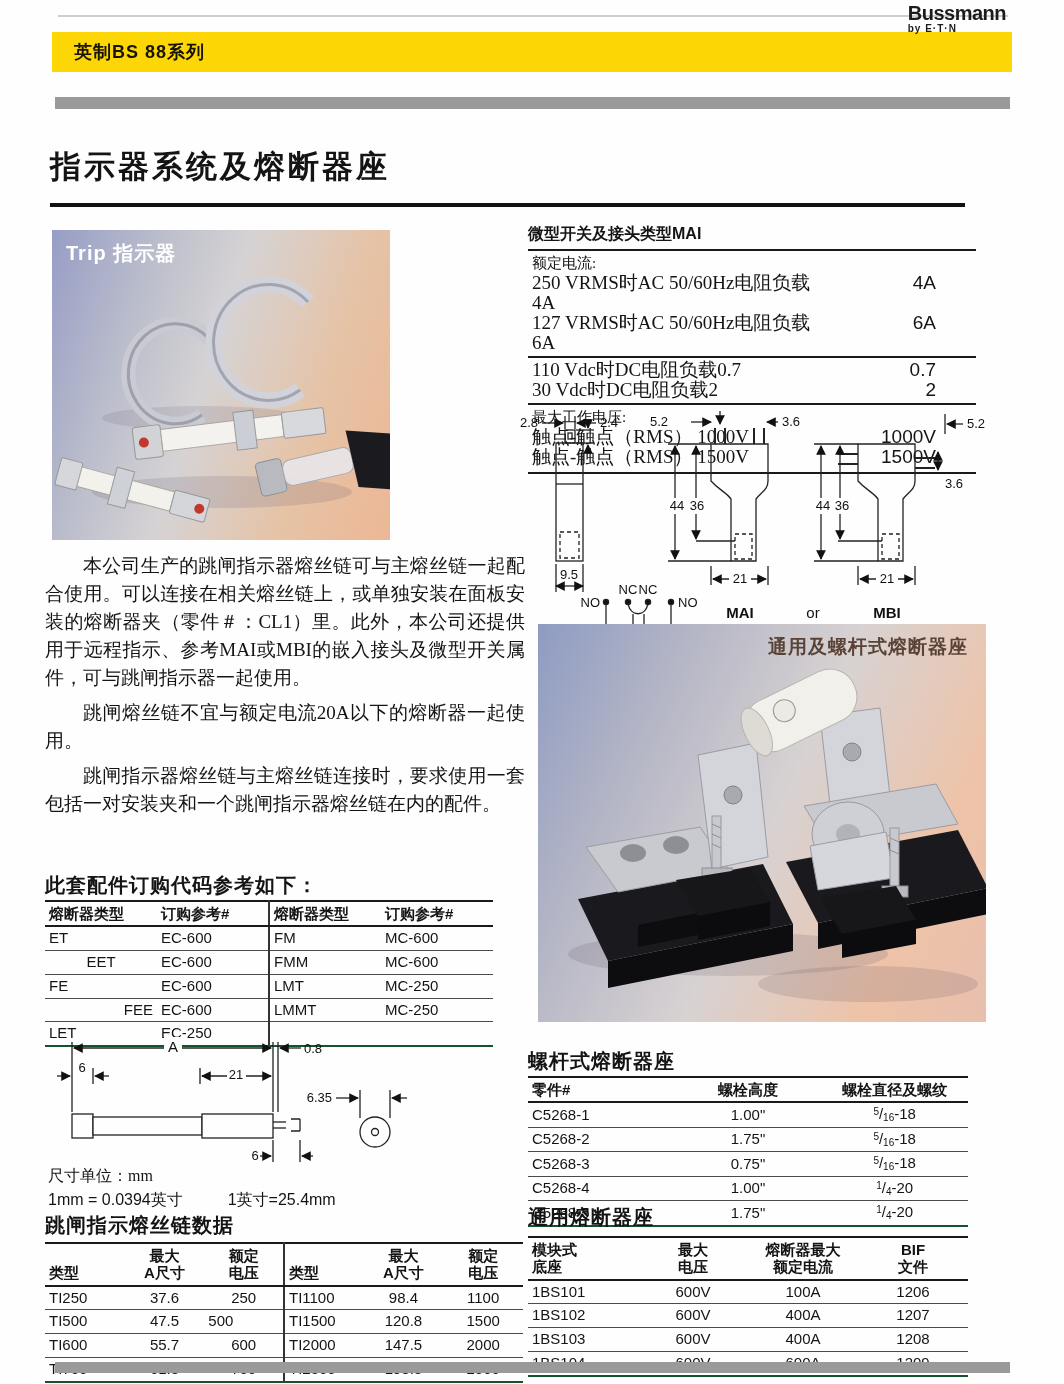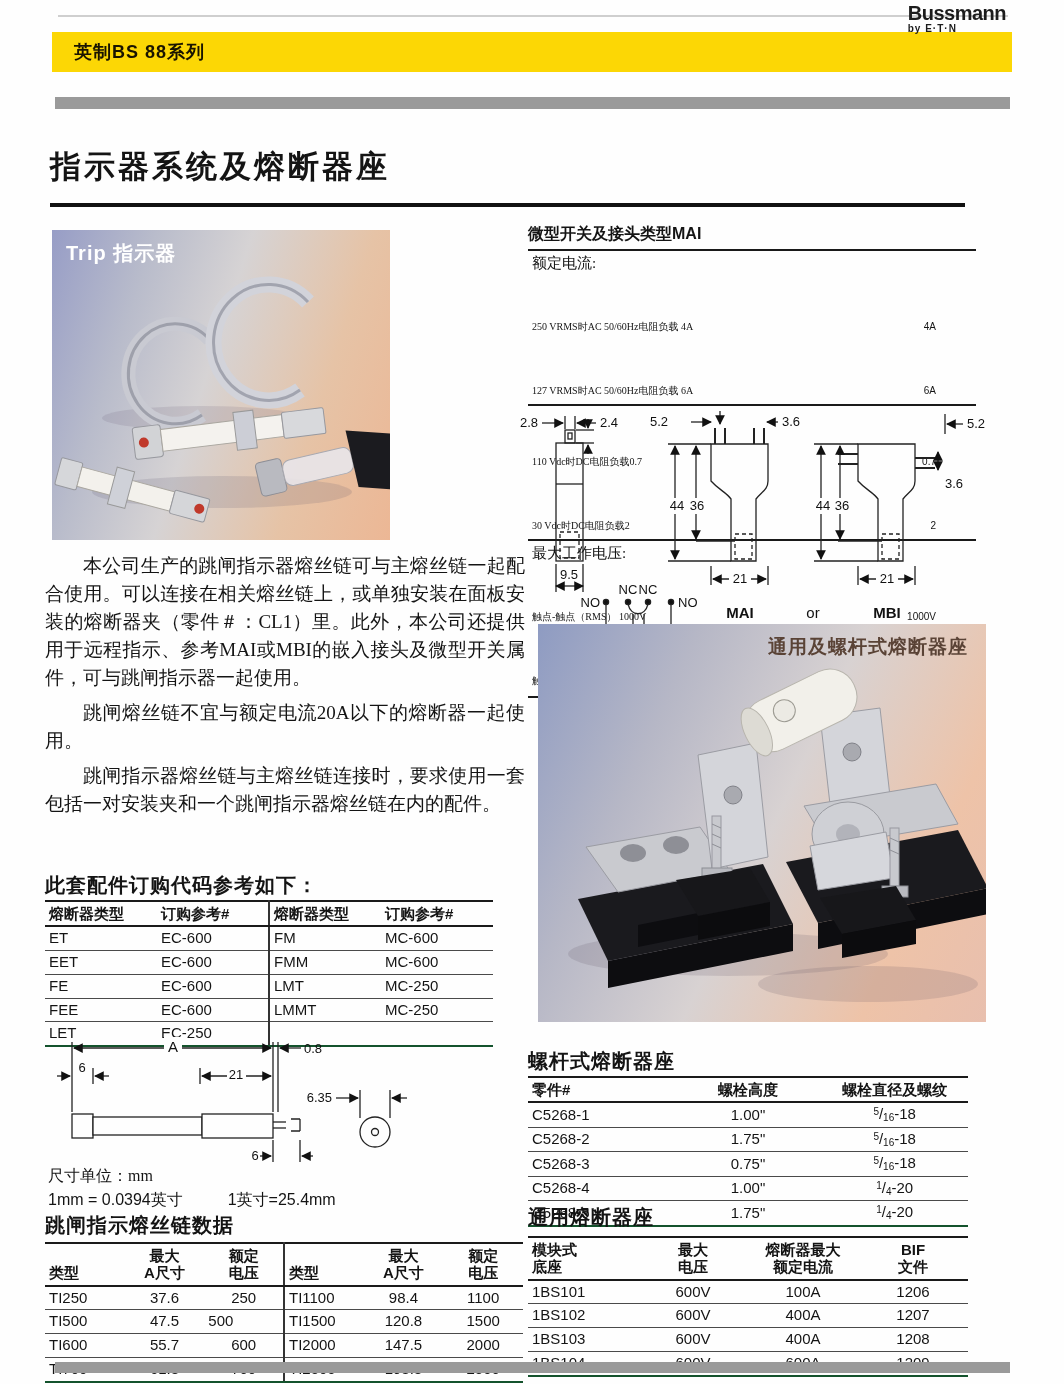--- a/index.html
+++ b/index.html
@@ -29,21 +29,21 @@
     background:linear-gradient(115deg,#8e9bc2 0%,#b6b7c6 26%,#d8d2d2 52%,#eec3a8 80%,#e8bfae 100%);}
   .photo2-caption{position:absolute;right:18px;top:10px;color:#5a4336;font-weight:bold;font-size:19px;letter-spacing:1px;}
   .photo svg{position:absolute;left:0;top:0;}
 
   
   .spec{left:528px;top:224px;width:448px;border-bottom:2px solid #1a1a1a;padding-bottom:2px;}
   .spec-title{font-weight:bold;font-size:16px;border-bottom:2px solid #1a1a1a;padding-bottom:4px;}
   .spec-group{padding:2px 0 3px 4px;}
   .spec-group.sep{border-top:2px solid #1a1a1a;}
   .spec-label{font-size:15px;line-height:20px;}
-  .spec-row{display:flex;font-size:10px;line-height:20px;margin-top:44px;}
+  .spec-row{display:flex;font-size:19px;line-height:20px;}
   .spec-desc{flex:1;}
   .spec-val{width:100px;text-align:right;padding-right:40px;font-weight:bold;font-weight:normal;}
 
   
   .paras{left:45px;top:552px;width:480px;font-size:19px;line-height:28px;text-align:justify;}
   .paras p{margin:0 0 7px 0;text-indent:2em;}
 
   
   .sec-head{font-size:20px;font-weight:bold;letter-spacing:1px;}
 
@@ -293,33 +293,33 @@
         </tr>
       </thead>
       <tbody>
         <tr>
           <td style="text-align: left;">ET</td>
           <td class="divider" style="text-align: left;">EC-600</td>
           <td style="text-align: left;">FM</td>
           <td style="text-align: left;">MC-600</td>
         </tr>
         <tr>
-          <td style="text-align: left; margin-left: 28px;">EET</td>
+          <td style="text-align: center; margin-left: 28px;">EET</td>
           <td class="divider" style="text-align: left;">EC-600</td>
           <td style="text-align: left;">FMM</td>
           <td style="text-align: left;">MC-600</td>
         </tr>
         <tr>
           <td style="text-align: left;">FE</td>
           <td class="divider" style="text-align: left;">EC-600</td>
           <td style="text-align: left;">LMT</td>
           <td style="text-align: left;">MC-250</td>
         </tr>
         <tr>
-          <td style="text-align: left;">FEE</td>
+          <td style="text-align: right;">FEE</td>
           <td class="divider" style="text-align: left;">EC-600</td>
           <td style="text-align: left;">LMMT</td>
           <td style="text-align: left;">MC-250</td>
         </tr>
         <tr>
           <td style="text-align: left;">LET</td>
           <td class="divider" style="text-align: left;">EC-250</td>
           <td style="text-align: left;"></td>
           <td style="text-align: left;"></td>
         </tr>

